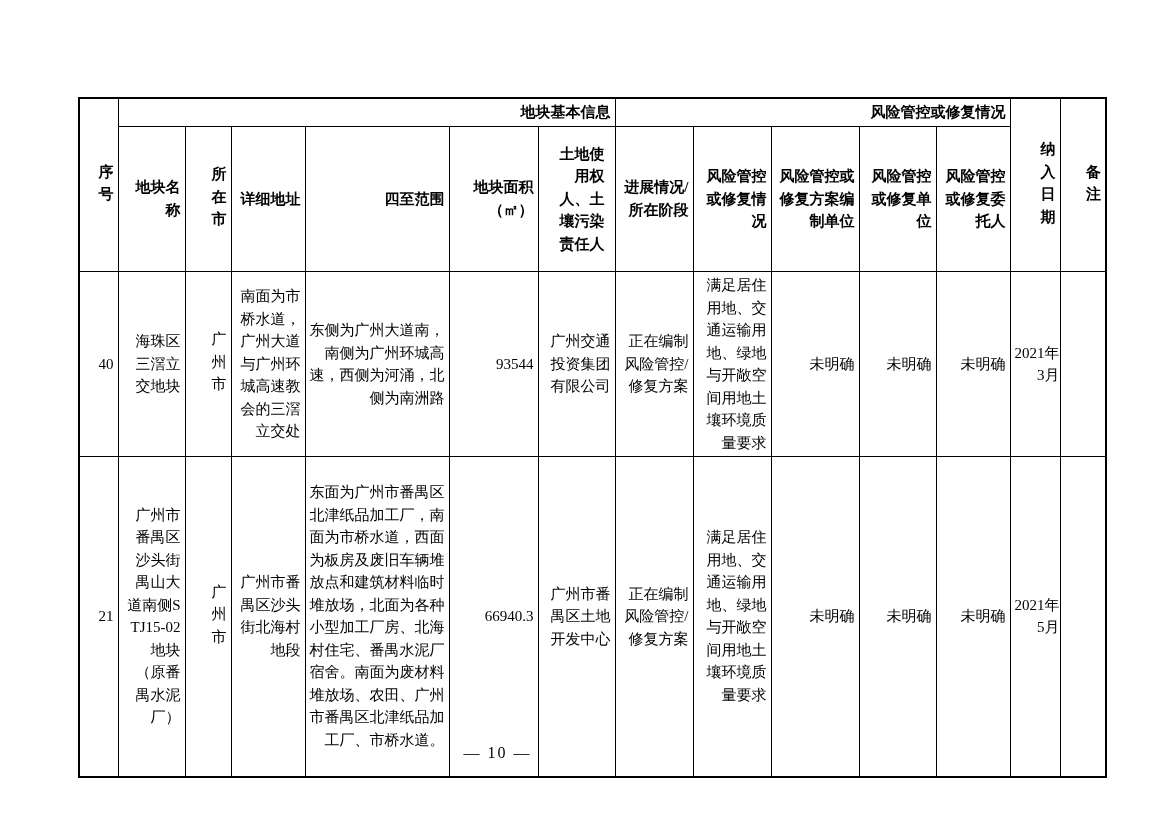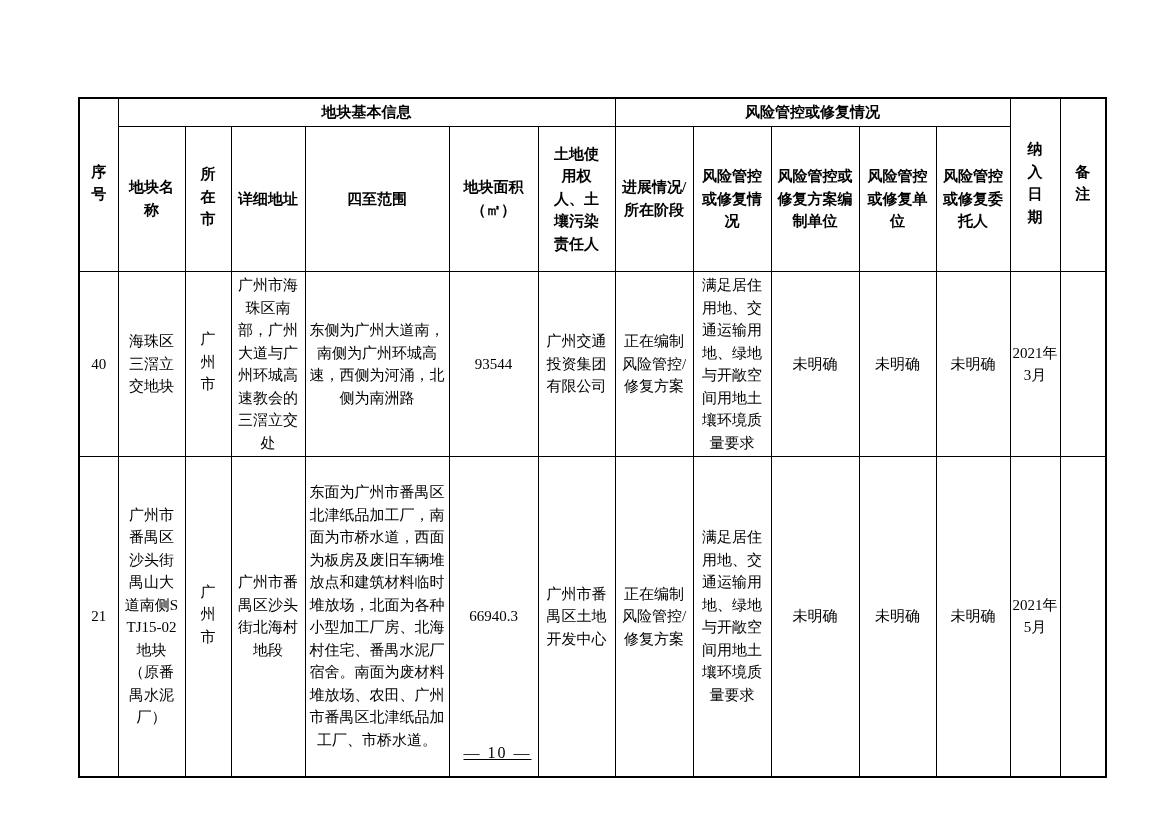--- a/index.html
+++ b/index.html
@@ -20,21 +20,21 @@
     position: absolute;
     left: 78px;
     top: 97px;
     width: 1027px;
     border-collapse: collapse;
     table-layout: fixed;
     border: 2px solid #000000;
   }
   .parcel th, .parcel td {
     border: 1px solid #000000;
-    text-align: center;
+    text-align: right;
     vertical-align: middle;
     padding: 2px 4px;
     font-size: 15px;
     line-height: 1.5;
     overflow: hidden;
   }
   .parcel th {
     font-weight: bold;
   }
   .r-group  { height: 24px;  }
@@ -52,21 +52,20 @@
   td.date-cell { padding: 0 0; }
   th.owner-h   { padding: 16px 10px; }
   .footer {
     position: absolute;
     left: 0;
     top: 744px;
     width: 995px;
     text-align: center;
     font-size: 16px;
     letter-spacing: 2px;
-    text-decoration: underline;
   }
 </style>
 </head>
 <body>
 
 <div class="sheet">
 
   <table class="parcel">
     <colgroup>
       <col style="width:39px">
@@ -105,21 +104,21 @@
       <th>风险管控或修复情况</th>
       <th>风险管控或修复方案编制单位</th>
       <th>风险管控或修复单位</th>
       <th>风险管控或修复委托人</th>
     </tr>
 
     <tr class="r-20">
       <td>40</td>
       <td class="ba">海珠区三滘立交地块</td>
       <td><span class="v1">广州市</span></td>
-      <td>广州市海珠区南部，广州大道与广州环城高速教会的三滘立交处</td>
+      <td>南面为市桥水道，广州大道与广州环城高速教会的三滘立交处</td>
       <td>东侧为广州大道南，南侧为广州环城高速，西侧为河涌，北侧为南洲路</td>
       <td>93544</td>
       <td>广州交通投资集团有限公司</td>
       <td>正在编制风险管控/修复方案</td>
       <td>满足居住用地、交通运输用地、绿地与开敞空间用地土壤环境质量要求</td>
       <td>未明确</td>
       <td>未明确</td>
       <td>未明确</td>
       <td class="date-cell">2021年3月</td>
       <td></td>

